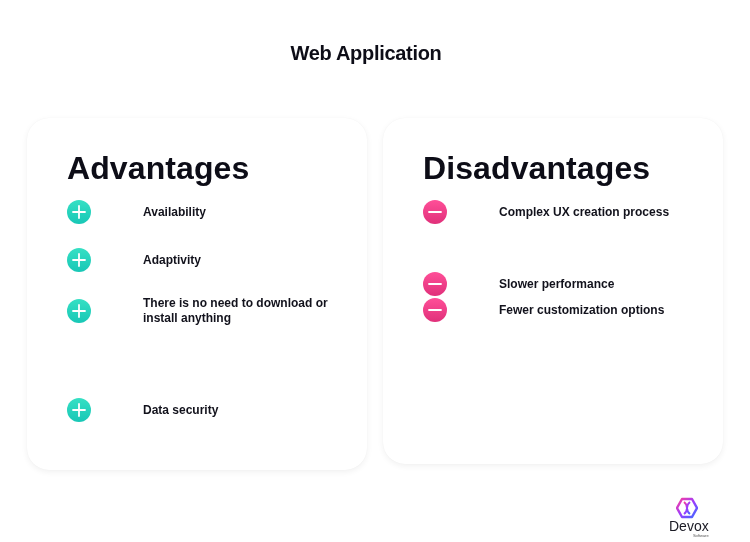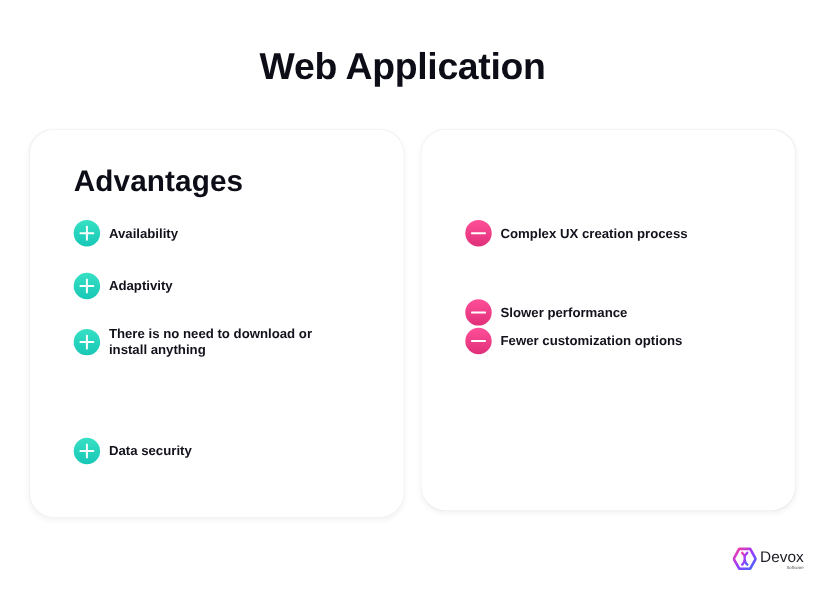--- a/index.html
+++ b/index.html
@@ -1,46 +1,46 @@
 <!DOCTYPE html>
 <html><head>
   <meta charset="utf-8">
   <style>
     * { box-sizing: border-box; margin: 0; padding: 0; }
     html, body { width: 750px; height: 542px; background: #ffffff; overflow: hidden; }
     body { position: relative; font-family: "Liberation Sans", sans-serif; color: #0f0f1a; }
     .title {
       position: absolute; left: 0; top: 42px; width: 732px; text-align: center;
-      font-size: 34px; font-weight: 700; letter-spacing: -0.3px; color: #0d0d17;
+      font-size: 20px; font-weight: 700; letter-spacing: -0.3px; color: #0d0d17;
     }
     .card {
       position: absolute; background: #ffffff; border-radius: 22px;
       box-shadow: 0 2px 6px rgba(0,0,0,0.06), 0 0 1px rgba(0,0,0,0.05);
     }
     .card.left { left: 27px; top: 118px; width: 340px; height: 352px; }
     .card.right { left: 383px; top: 118px; width: 340px; height: 346px; }
     .card-heading {
       position: absolute; left: 40px; top: 32px;
-      font-size: 27px; font-weight: 700; color: #0d0d17; letter-spacing: 0.1px;
+      font-size: 32px; font-weight: 700; color: #0d0d17; letter-spacing: 0.1px;
     }
     .item {
-      position: absolute; left: 40px; display: flex; align-items: center;
+      position: absolute; left: 40px; display: flex; align-items: center; gap: 44px;
     }
     .badge {
       width: 24px; height: 24px; border-radius: 50%; flex: 0 0 24px;
       display: flex; align-items: center; justify-content: center;
     }
     .badge.plus { background: linear-gradient(180deg, #36e0c4 0%, #18c7b6 100%); }
     .badge.minus { background: linear-gradient(180deg, #ff4f98 0%, #e0307a 100%); }
     .item-label {
       margin-left: 8px; font-size: 12px; font-weight: 700; color: #12121c; line-height: 15px;
       width: 210px;
     }
     .logo {
-      position: absolute; left: 666px; top: 497px; display: flex; align-items: center;
+      position: absolute; left: 666px; top: 497px; display: flex; align-items: center; flex-direction: column;
     }
     .logo-text { margin-left: 3px; display: flex; flex-direction: column; line-height: 1; }
     .logo-name { font-size: 14px; color: #1a1a24; font-weight: 400; }
     .logo-sub { font-size: 4px; color: #555; align-self: flex-end; margin-top: 1px; }
   </style>
 </head>
 <body>
 
 <div class="title">Web Application</div>
 
@@ -79,20 +79,21 @@
     <span class="badge plus">
       <svg width="14" height="14" viewBox="0 0 14 14">
           <path d="M7 1v12M1 7h12" stroke="#fff" stroke-width="1.8" stroke-linecap="round"></path>
         </svg>
     </span>
     <span class="item-label">Data security</span>
   </div>
 </div>
 
 <div class="card right">
+  <div class="card-heading">Disadvantages</div>
 
   <div class="item" style="top:82px;justify-content:center;">
     <span class="badge minus">
       <svg width="14" height="14" viewBox="0 0 14 14">
           <path d="M1 7h12" stroke="#fff" stroke-width="1.8" stroke-linecap="round"></path>
         </svg>
     </span>
     <span class="item-label">Complex UX creation process</span>
   </div>
 

